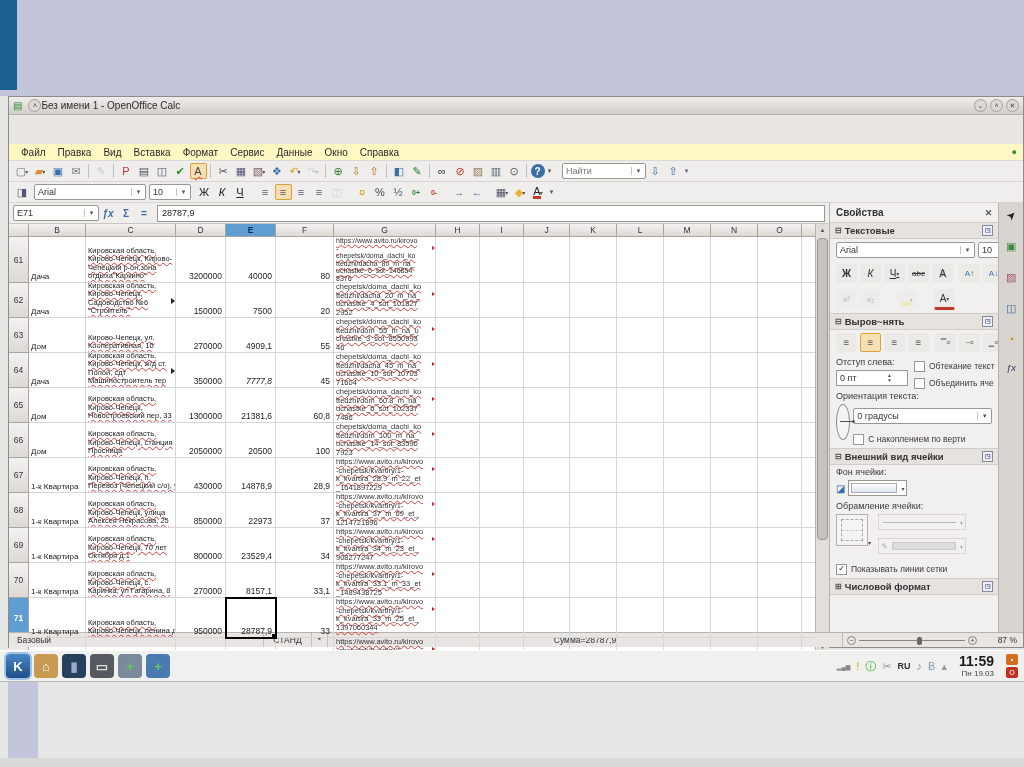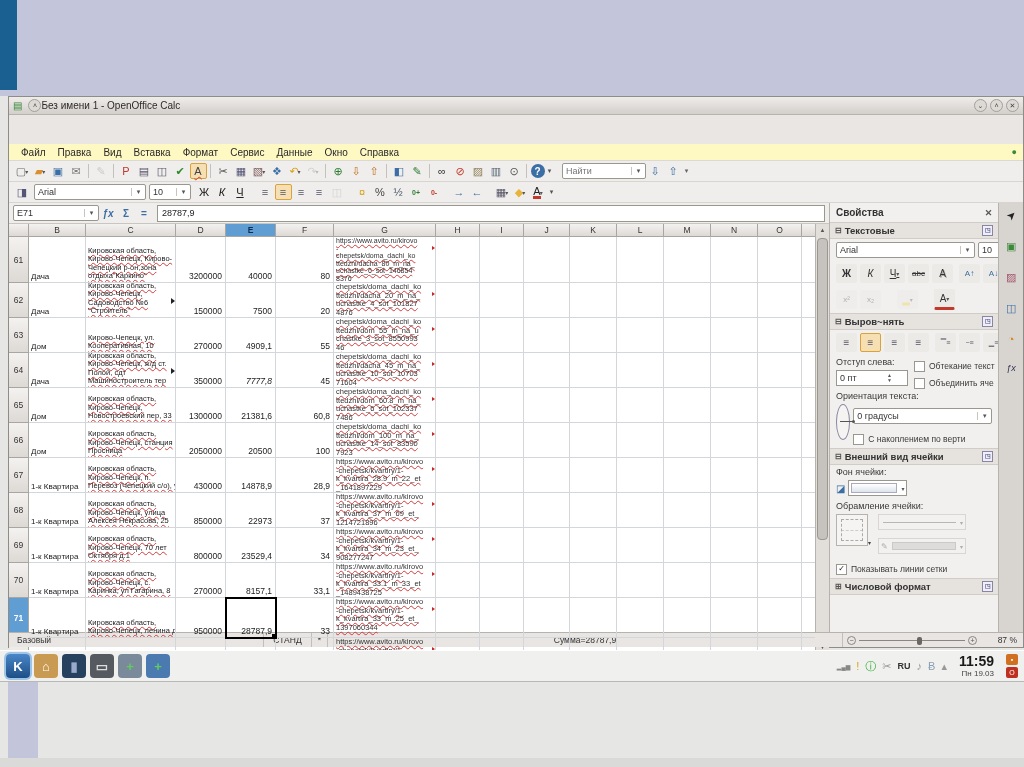--- a/index.html
+++ b/index.html
@@ -464,21 +464,21 @@
                   <span>"Строитель"</span>
                   <span class="cmark"></span>
                 </div>
                 <div class="gcell cell-num" style="width: 50px; flex: 0 0 50px;">150000</div>
                 <div class="gcell cell-num" style="width: 50px; flex: 0 0 50px;">7500</div>
                 <div class="gcell cell-num" style="width: 58px; flex: 0 0 58px;">20</div>
                 <div class="gcell cell-g" style="width: 102px; flex: 0 0 102px;">
                   <span>chepetsk/doma_dachi_ko</span>
                   <span>ttedzhi/dacha_20_m_na_</span>
                   <span>uchastke_4_sot_101827</span>
-                  <span>4876</span>
+                  <span>2952</span>
                   <span class="rmark"></span>
                 </div>
                 <div class="gcell " style="width: 44px; flex: 0 0 44px;"></div>
                 <div class="gcell " style="width: 44px; flex: 0 0 44px;"></div>
                 <div class="gcell " style="width: 46px; flex: 0 0 46px;"></div>
                 <div class="gcell " style="width: 47px; flex: 0 0 47px;"></div>
                 <div class="gcell " style="width: 47px; flex: 0 0 47px;"></div>
                 <div class="gcell " style="width: 47px; flex: 0 0 47px;"></div>
                 <div class="gcell " style="width: 47px; flex: 0 0 47px;"></div>
                 <div class="gcell " style="width: 44px; flex: 0 0 44px;"></div>

